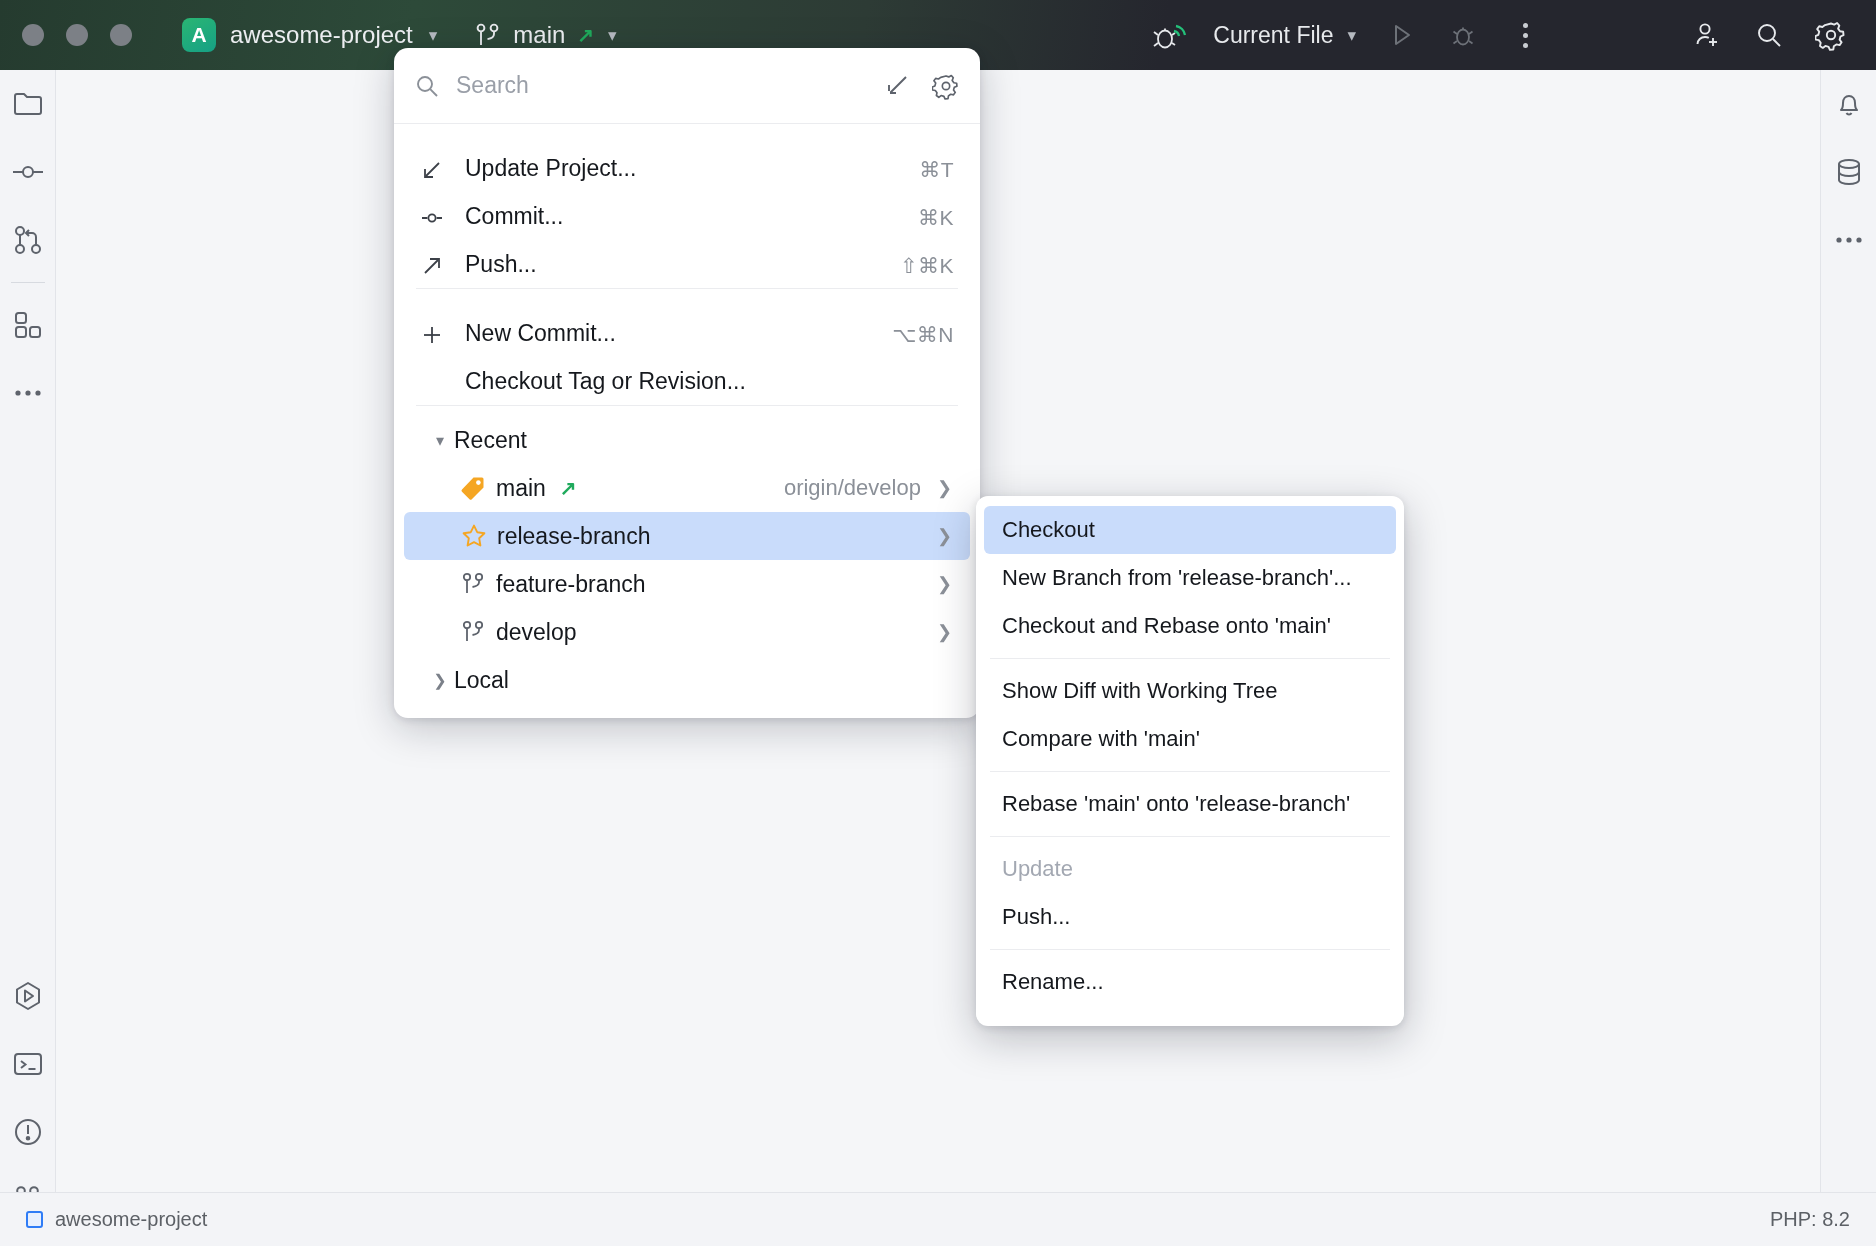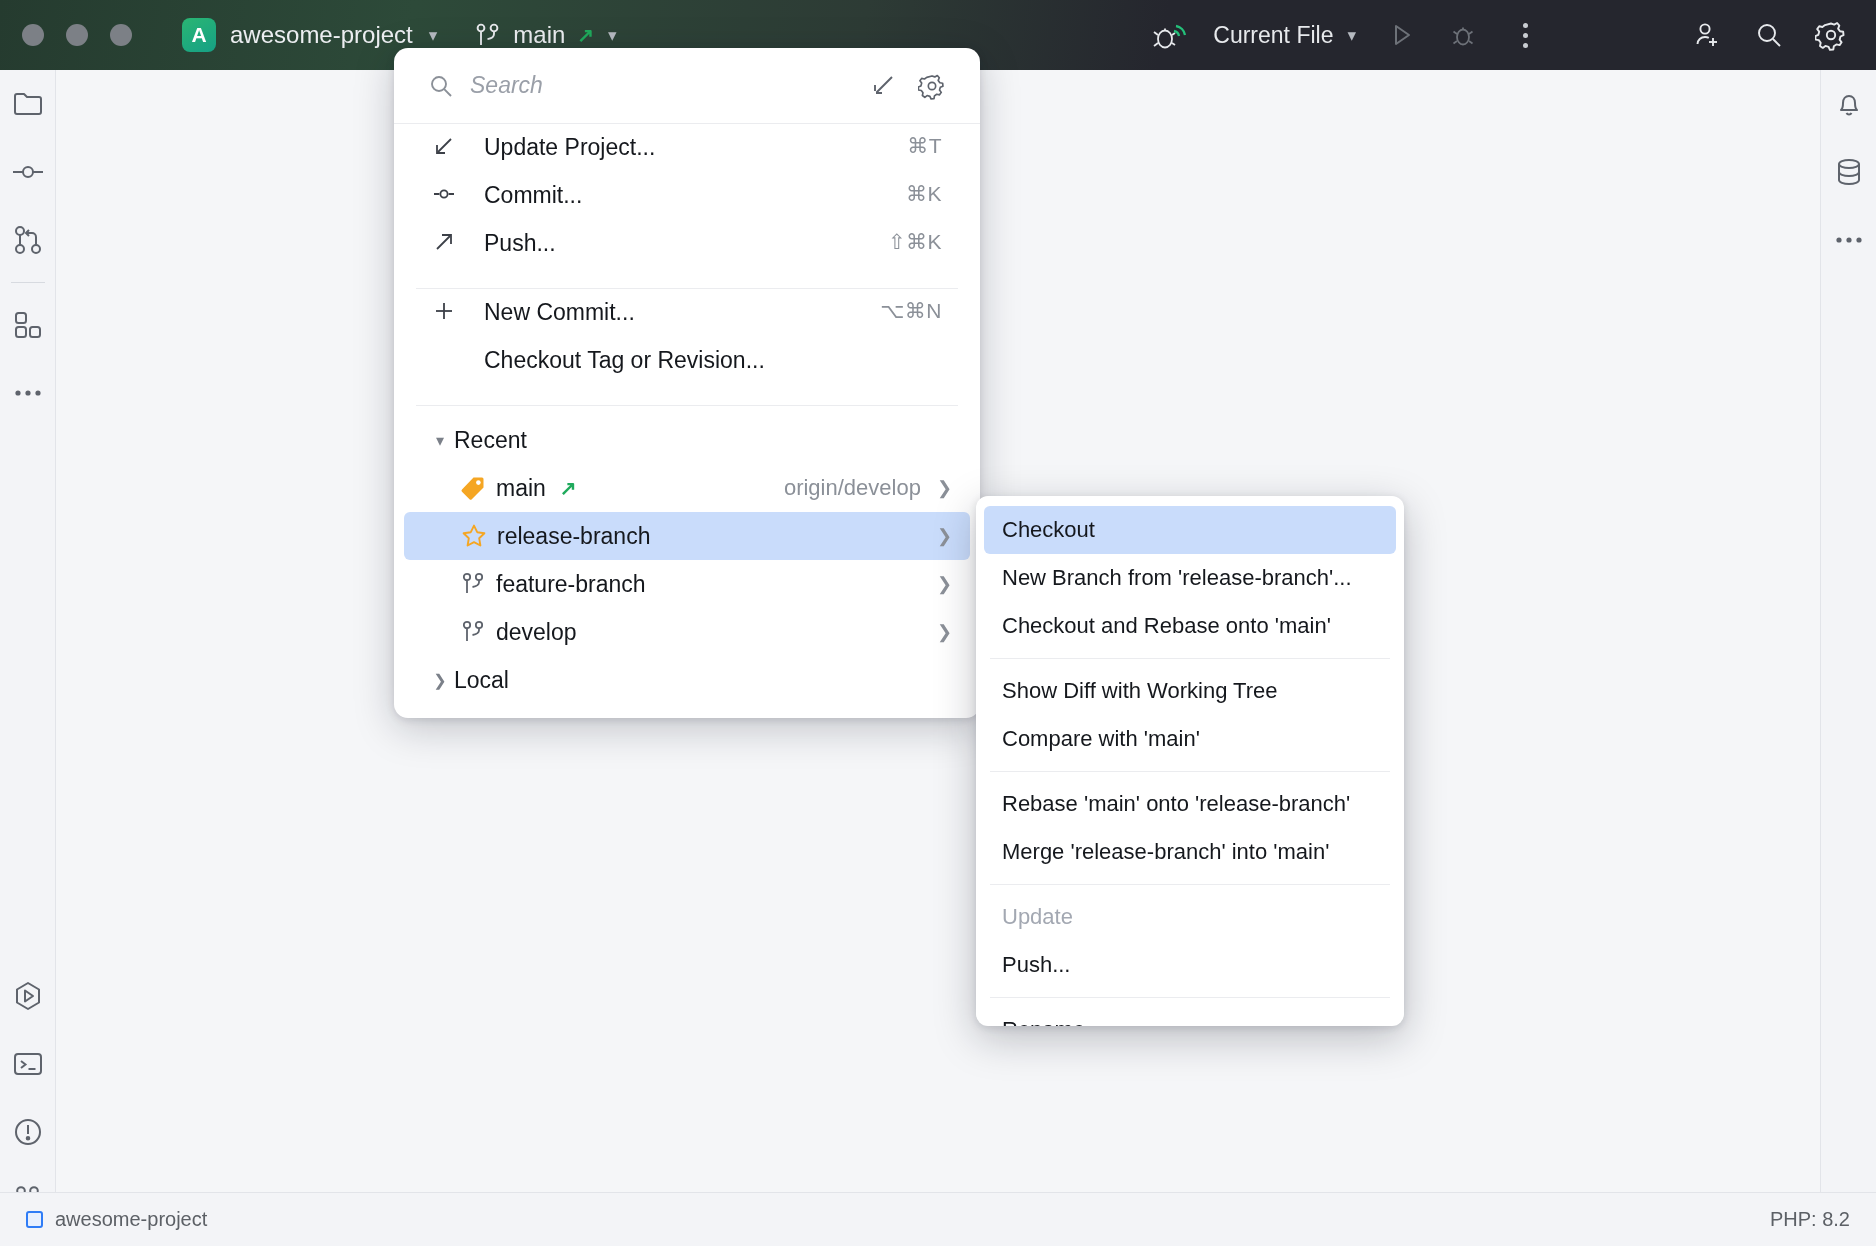--- a/index.html
+++ b/index.html
@@ -75,30 +75,29 @@
   .status-right { margin-left: auto; color: #5c6066; font-size: 20px; }
 
   
   .popup {
     position: absolute; left: 394px; top: 48px; width: 586px; height: 670px;
     background: #ffffff; border-radius: 14px;
     box-shadow: 0 10px 40px rgba(15,20,35,.22), 0 2px 8px rgba(15,20,35,.12);
     overflow: hidden;
   }
   .popup-search {
-    height: 76px; display: flex; align-items: center; gap: 16px; padding: 0 34px;
+    height: 76px; display: flex; align-items: center; gap: 16px; padding: 0 20px;
     border-bottom: 1px solid #ebecef;
-    font-style: italic;
   }
   .popup-search .ph { color: #9a9fa8; font-size: 23px; flex: 1; }
   .popup-search .acts { display: flex; align-items: center; gap: 22px; }
   .pm-section { padding: 10px 0; }
   .pm-divider { height: 1px; background: #ebecef; margin: 0 22px; }
   .pm-item {
-    height: 48px; display: flex; align-items: flex-start; padding: 0 38px; gap: 8px;
+    height: 48px; display: flex; align-items: flex-end; padding: 0 26px; gap: 1px;
     font-size: 23px; color: #15181d; cursor: default;
   }
   .pm-ico { width: 44px; display: flex; align-items: center; justify-content: flex-start; }
   .pm-label { flex: 1; }
   .pm-short { color: #8b9098; font-size: 21px; letter-spacing: .5px; }
   .tree-row {
     height: 48px; display: flex; align-items: center; font-size: 23px; color: #15181d;
     padding: 0 18px 0 22px; border-radius: 6px; margin: 0 10px;
   }
   .tree-row.sel { background: #c9dcfb; padding-left: 47px; }
@@ -478,21 +477,20 @@
 
   <div class="ctxmenu">
     <div class="cm-item sel">Checkout</div>
     <div class="cm-item">New Branch from 'release-branch'...</div>
     <div class="cm-item">Checkout and Rebase onto 'main'</div>
     <div class="cm-divider"></div>
     <div class="cm-item">Show Diff with Working Tree</div>
     <div class="cm-item">Compare with 'main'</div>
     <div class="cm-divider"></div>
     <div class="cm-item">Rebase 'main' onto 'release-branch'</div>
-    <div class="cm-item">Merge 'release-branch' into 'main'</div>
     <div class="cm-divider"></div>
     <div class="cm-item disabled">Update</div>
     <div class="cm-item">Push...</div>
     <div class="cm-divider"></div>
     <div class="cm-item">Rename...</div>
 
   </div>
 
 </div>
 

